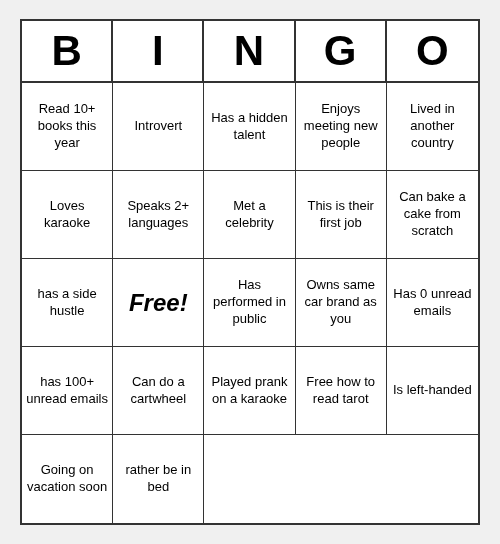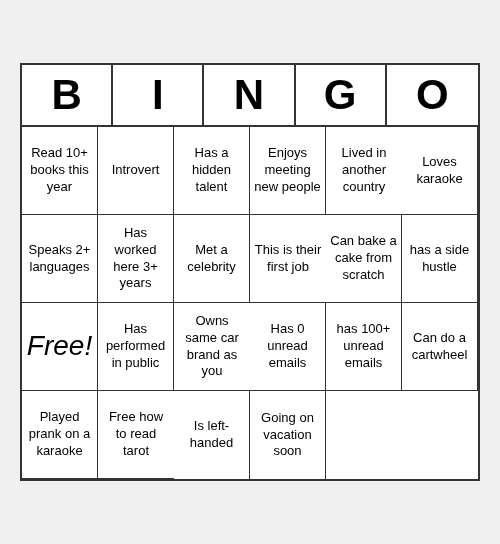--- a/index.html
+++ b/index.html
@@ -27,43 +27,43 @@
       font-weight: bold;
       padding: 6px 0;
       border-right: 2px solid #333;
       font-family: Arial, sans-serif;
     }
     .bingo-header-cell:last-child {
       border-right: none;
     }
     .bingo-grid {
       display: grid;
-      grid-template-columns: repeat(6, 1fr);
+      grid-template-columns: repeat(5, 1fr);
     }
     .bingo-cell {
       border-right: 1.5px solid #333;
       border-bottom: 1.5px solid #333;
       min-height: 88px;
       display: flex;
       align-items: center;
       justify-content: center;
       text-align: center;
       padding: 6px 4px;
       font-size: 13px;
       line-height: 1.3;
     }
     .bingo-cell:nth-child(5n) {
       border-right: none;
     }
     .bingo-cell:nth-child(n+21) {
       border-bottom: none;
     }
     .bingo-cell.free {
-      font-size: 28px;
-      font-weight: normal;
+      font-size: 24px;
+      font-weight: bold;
       font-style: italic;
     }
   </style>
 </head>
 <body>
 
 <div class="bingo-card">
   <div class="bingo-header">
   <div class="bingo-header-cell">B</div>
       <div class="bingo-header-cell">I</div>
@@ -72,29 +72,29 @@
       <div class="bingo-header-cell">O</div>
     </div>
   <div class="bingo-grid">
   <div class="bingo-cell">Read 10+ books this year</div>
       <div class="bingo-cell">Introvert</div>
       <div class="bingo-cell">Has a hidden talent</div>
       <div class="bingo-cell">Enjoys meeting new people</div>
       <div class="bingo-cell">Lived in another country</div>
       <div class="bingo-cell">Loves karaoke</div>
       <div class="bingo-cell">Speaks 2+ languages</div>
-      <div class="bingo-cell">Has worked here 3+ years</div>
       <div class="bingo-cell">Met a celebrity</div>
       <div class="bingo-cell">This is their first job</div>
       <div class="bingo-cell">Can bake a cake from scratch</div>
       <div class="bingo-cell">has a side hustle</div>
       <div class="bingo-cell free">Free!</div>
       <div class="bingo-cell">Has performed in public</div>
       <div class="bingo-cell">Owns same car brand as you</div>
       <div class="bingo-cell">Has 0 unread emails</div>
       <div class="bingo-cell">has 100+ unread emails</div>
       <div class="bingo-cell">Can do a cartwheel</div>
       <div class="bingo-cell">Played prank on a karaoke</div>
       <div class="bingo-cell">Free how to read tarot</div>
       <div class="bingo-cell">Is left-handed</div>
       <div class="bingo-cell">Going on vacation soon</div>
+      <div class="bingo-cell">rather be in bed</div>
     </div>
 </div>
 
 </body></html>

